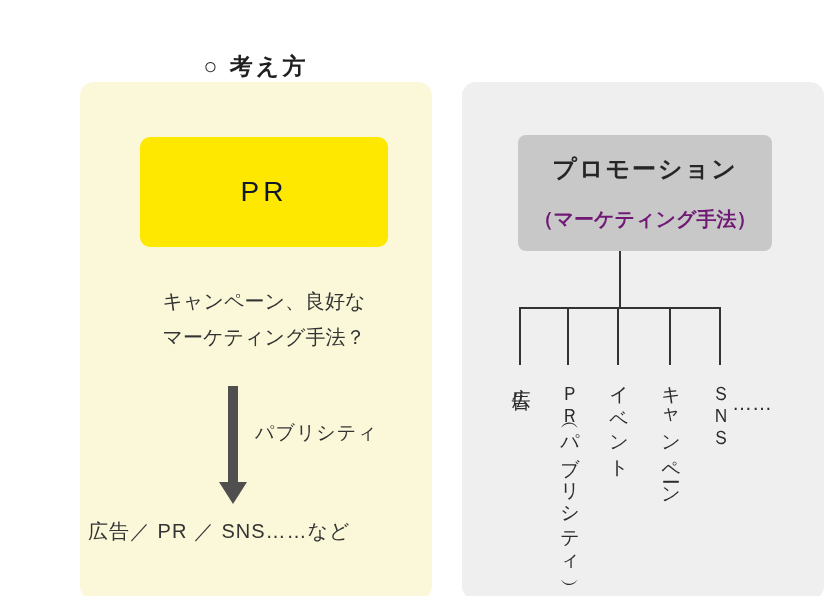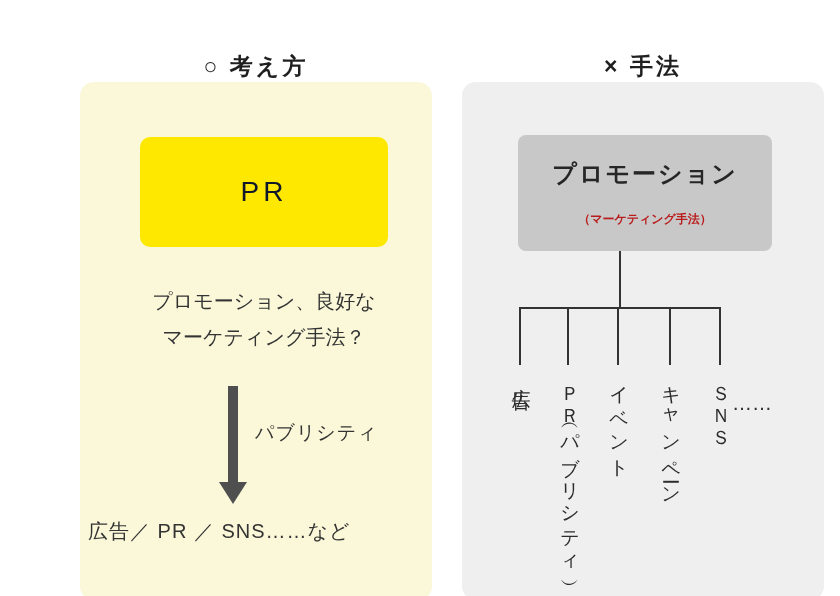--- a/index.html
+++ b/index.html
@@ -30,48 +30,47 @@
                  border-top:22px solid #4f4f4f; }
   .arrow-label { position:absolute; left:167px; top:330px; font-size:19px; color:#333333; letter-spacing:1px; }
   .result { position:absolute; left:0; top:428px; width:100%; text-align:left;
             font-size:20px; color:#333333; letter-spacing:1px; }
 
   
   .promo-box { position:absolute; left:48px; top:45px; width:254px; height:116px;
                background:#c8c8c8; border-radius:8px;
                display:flex; flex-direction:column; align-items:center; justify-content:center; gap:5px; }
   .promo-title { font-size:24px; font-weight:bold; letter-spacing:2px; color:#262626; }
-  .promo-subtitle { font-size:12px; font-weight:bold; color:#b91c1c; }
+  .promo-subtitle { font-size:20px; font-weight:bold; color:#701a75; }
 
   .stem  { position:absolute; left:149px; top:161px; width:2px; height:56px; background:#333333; }
   .hline { position:absolute; left:49px;  top:217px; width:202px; height:2px; background:#333333; }
   .tick  { position:absolute; top:217px; width:2px; height:58px; background:#333333; }
   .tick-1 { left:49px; }  .tick-2 { left:97px; }  .tick-3 { left:147px; }
   .tick-4 { left:199px; } .tick-5 { left:249px; }
 
   .branch-label { position:absolute; top:283px; writing-mode:vertical-rl; text-orientation:mixed;
                   font-size:19px; letter-spacing:3px; color:#2b2b2b; transform:translateX(-50%); }
   .bl-1 { left:51px; } .bl-2 { left:100px; } .bl-3 { left:149px; }
   .bl-4 { left:201px; } .bl-5 { left:251px; }
   .ellipsis { position:absolute; left:262px; top:302px; font-size:20px; color:#2b2b2b; }
 </style>
 </head>
 <body>
 
 <div class="canvas">
 
   <div class="col-title left-title">○ 考え方</div>
-  <div class="col-title right-title">× 手法</div>
 
   <div class="panel left-panel">
     <div class="pr-box">
       <span>PR</span>
     </div>
     <div class="question">
-      <div>プロモーション、良好な</div>
+      <div>キャンペーン、良好な</div>
       <div>マーケティング手法？</div>
     </div>
     <div class="arrow">
       <div class="arrow-shaft"></div>
       <div class="arrow-head"></div>
     </div>
     <div class="arrow-label">パブリシティ</div>
     <div class="result">広告／ PR ／ SNS……など</div>
   </div>
 

